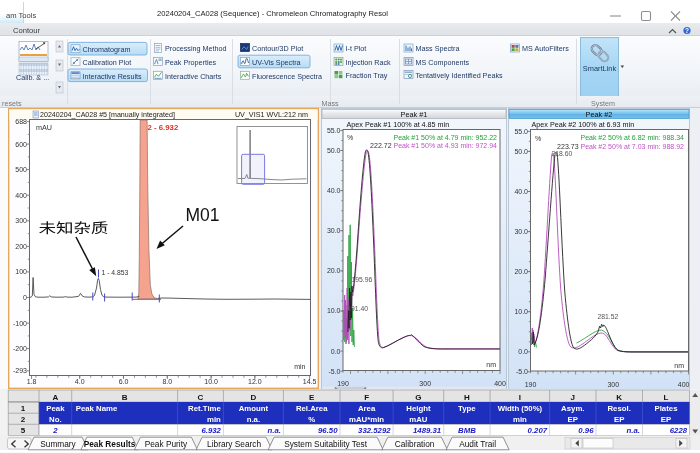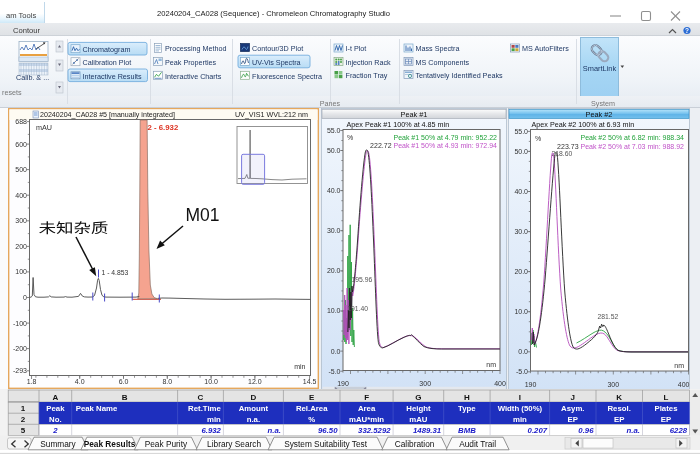--- a/index.html
+++ b/index.html
@@ -1,22 +1,22 @@
 <!DOCTYPE html>
 <html><head><meta charset="utf-8"><style>
 *{margin:0;padding:0;box-sizing:border-box;}
 html,body{width:700px;height:454px;overflow:hidden;background:#fff;}
 body{font-family:"Liberation Sans",sans-serif;position:relative;}
 .abs{position:absolute;}
 svg text{font-family:"Liberation Sans",sans-serif;}
 </style></head><body>
 
 <div class="abs" style="left:0;top:0;width:700px;height:23px;background:#ffffff;"></div>
-<div class="abs" style="left:0;top:2px;width:45px;height:21px;background:linear-gradient(#ffffff 55%,#e8f5fd 80%,#cfe9f8);border-right:1px solid #c0d8ea;font-size:7.6px;color:#444;padding:9px 0 0 6px;white-space:nowrap;">am Tools</div>
-<div class="abs" style="left:157px;top:8.5px;font-size:7.6px;color:#1a1a1a;">20240204_CA028 (Sequence) - Chromeleon Chromatography Studio</div>
+<div class="abs" style="left:0;top:2px;width:24px;height:21px;background:linear-gradient(#ffffff 55%,#e8f5fd 80%,#cfe9f8);border-right:1px solid #c0d8ea;font-size:7.6px;color:#444;padding:9px 0 0 6px;white-space:nowrap;">am Tools</div>
+<div class="abs" style="left:157px;top:8.5px;font-size:7.6px;color:#1a1a1a;">20240204_CA028 (Sequence) - Chromeleon Chromatography Resol</div>
 <svg class="abs" style="left:590px;top:0;" width="110" height="23" viewBox="590 0 110 23">
 <g stroke="#8f8f8f" stroke-width="1.1" fill="none">
 <line x1="610" y1="16" x2="621" y2="16"></line>
 <rect x="641.5" y="11.5" width="9" height="9" rx="1.5"></rect>
 <line x1="671" y1="11.5" x2="680" y2="20.5"></line>
       <line x1="680" y1="11.5" x2="671" y2="20.5"></line>
 </g>
   </svg>
 <div class="abs" style="left:0;top:23px;width:700px;height:13px;background:linear-gradient(#e9ebee,#dfe2e6);border-bottom:1px solid #cdd2d8;"></div>
 <div class="abs" style="left:13px;top:26px;font-size:7.6px;color:#3a3a3a;">Contour</div>
@@ -67,22 +67,22 @@
 <rect x="42" y="3" width="7" height="11"></rect>
       <rect x="42" y="22" width="7" height="11"></rect>
       <rect x="42" y="44" width="7" height="11"></rect>
     </g>
 <g fill="#667">
       <path d="M44,9.5 l1.5,-2.5 l1.5,2.5 z"></path>
       <path d="M44,25.5 l3,0 l-1.5,2.5 z"></path>
       <path d="M44,48 l3,0 l-1.5,2.5 z"></path>
     </g>
 </svg>
-<div class="abs" style="left:2px;top:88px;font-size:7.2px;color:#777;">resets</div>
-<div class="abs" style="left:310px;top:99px;width:40px;text-align:center;font-size:7.2px;color:#777;">Panes</div>
+<div class="abs" style="left:2px;top:99px;font-size:7.2px;color:#777;">resets</div>
+<div class="abs" style="left:310px;top:99px;width:40px;text-align:center;font-size:7.2px;color:#777;">Mass</div>
 <div class="abs" style="left:583px;top:99px;width:40px;text-align:center;font-size:7.2px;color:#777;">System</div>
 <svg class="abs" style="left:0;top:36px;" width="700" height="60" viewBox="0 36 700 60">
     <defs>
       <linearGradient id="hlg" x1="0" y1="0" x2="0" y2="1">
         <stop offset="0" stop-color="#dbeefc"></stop>
         <stop offset="0.5" stop-color="#c8e4f8"></stop>
         <stop offset="1" stop-color="#b8dcf4"></stop>
       </linearGradient>
     </defs>
     <defs>

